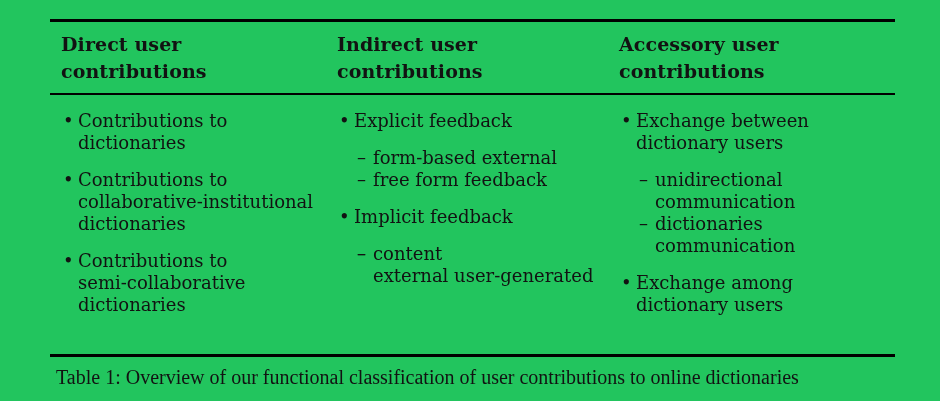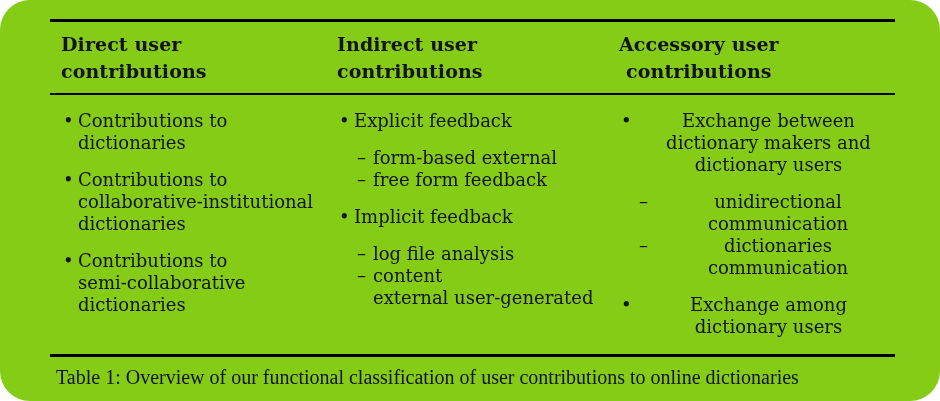--- a/index.html
+++ b/index.html
@@ -1,24 +1,23 @@
 <!DOCTYPE html>
 <html><head>
 <meta charset="utf-8">
 <style>
   html, body { margin: 0; padding: 0; background: #ffffff; }
   .screen {
     position: relative;
     width: 940px;
     height: 401px;
-    background: #84cc16;
+    background: #22c55e;
     font-family: "DejaVu Serif", serif;
     color: #121212;
     overflow: hidden;
-    border-radius: 30px;
   }
   .rule {
     position: absolute;
     left: 50px;
     width: 845px;
     background: #000000;
   }
   .rule.top    { top: 19px;  height: 3px; }
   .rule.mid    { top: 93px;  height: 2px; }
   .rule.bottom { top: 354px; height: 3px; }
@@ -36,21 +35,21 @@
   .col-body {
     position: absolute;
     top: 110px;
     width: 282px;
     font-size: 18px;
     line-height: 22px;
   }
 
   .col-1 { left: 61px;  }
   .col-2 { left: 337px; }
-  .col-3 { left: 619px; text-align: center; }
+  .col-3 { left: 619px; }
 
   .item {
     position: relative;
     padding-left: 17px;
     margin-top: 15px;
   }
   .item:first-child { margin-top: 0; }
   .item.tight { margin-top: 0; }
   .item .marker {
     position: absolute;
@@ -126,34 +125,32 @@
     <div class="item sub tight">
       <span class="marker">–</span>
       <span class="line">free form feedback</span>
     </div>
     <div class="item">
       <span class="marker">•</span>
       <span class="line">Implicit feedback</span>
     </div>
     <div class="item sub">
       <span class="marker">–</span>
-      <span class="line">log file analysis</span>
     </div>
     <div class="item sub tight">
       <span class="marker">–</span>
       <span class="line">content</span>
       <span class="line">external user-generated</span>
     </div>
   </div>
 
   <div class="col-body col-3">
     <div class="item">
       <span class="marker">•</span>
       <span class="line">Exchange between</span>
-      <span class="line">dictionary makers and</span>
       <span class="line">dictionary users</span>
     </div>
     <div class="item sub">
       <span class="marker">–</span>
       <span class="line">unidirectional</span>
       <span class="line">communication</span>
     </div>
     <div class="item sub tight">
       <span class="marker">–</span>
       <span class="line">dictionaries</span>

